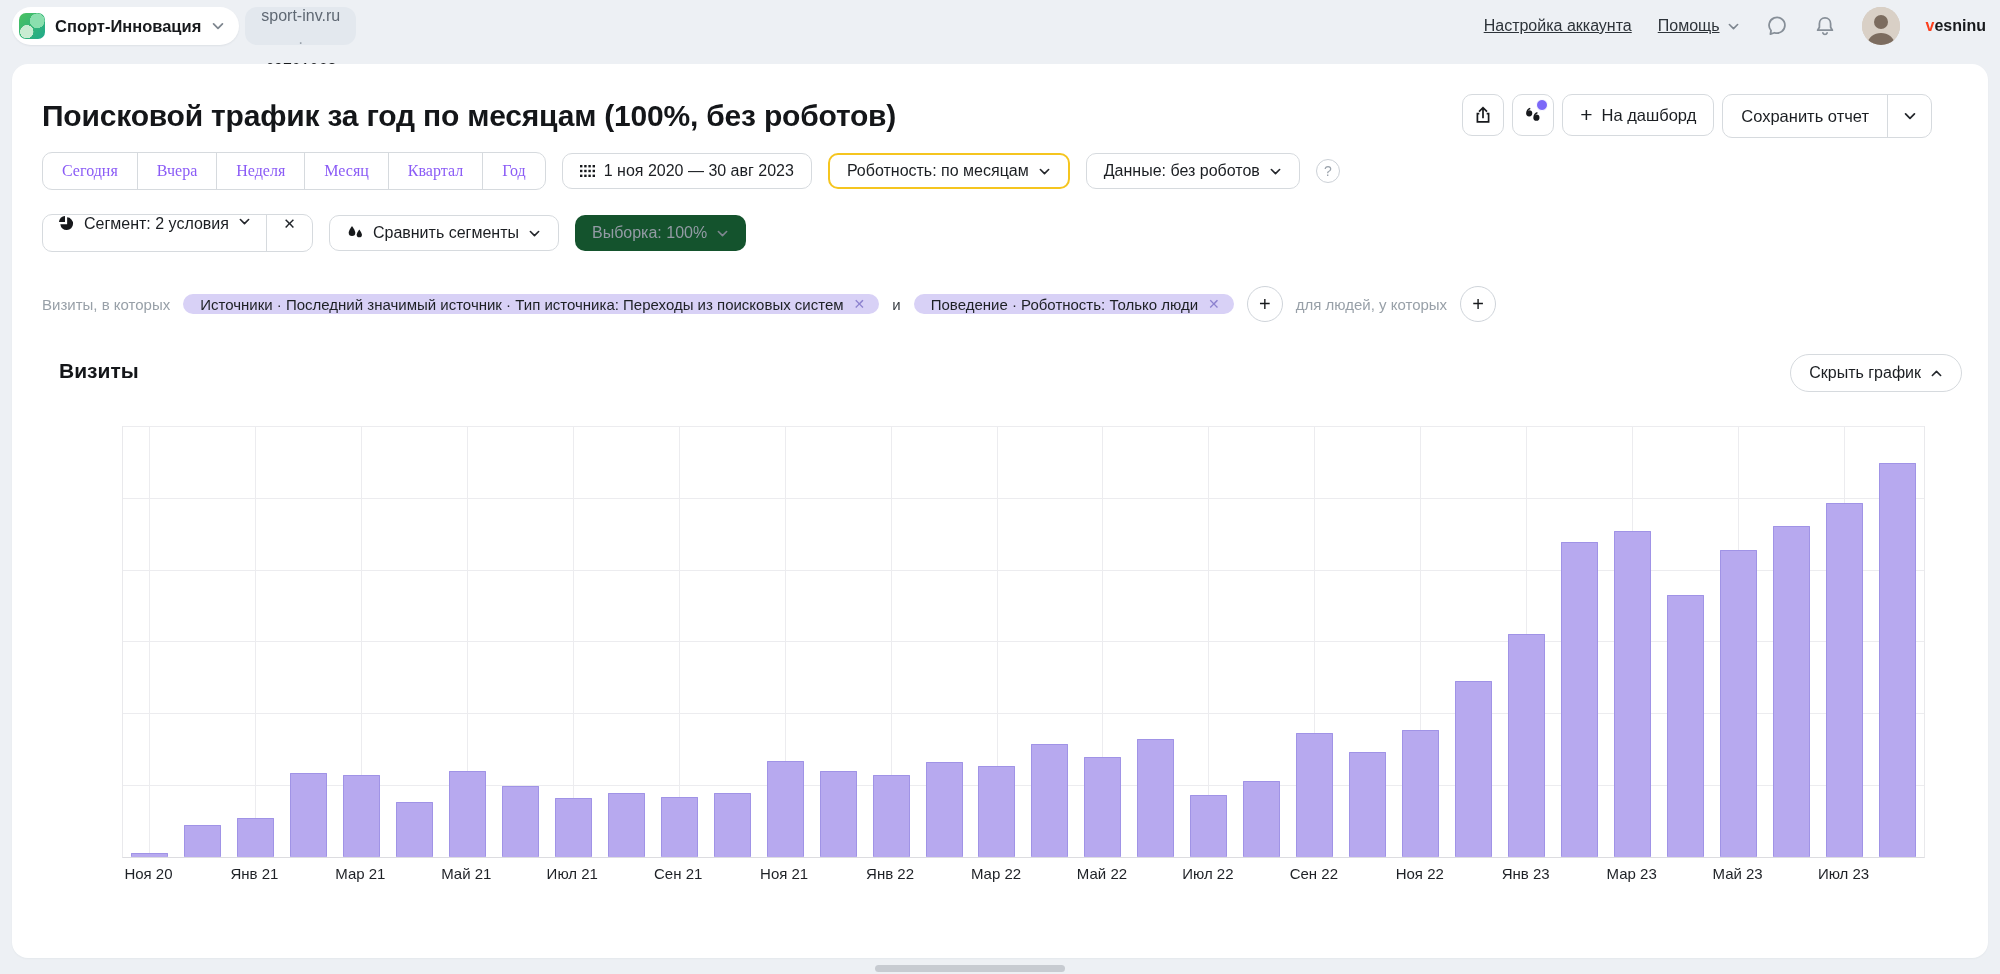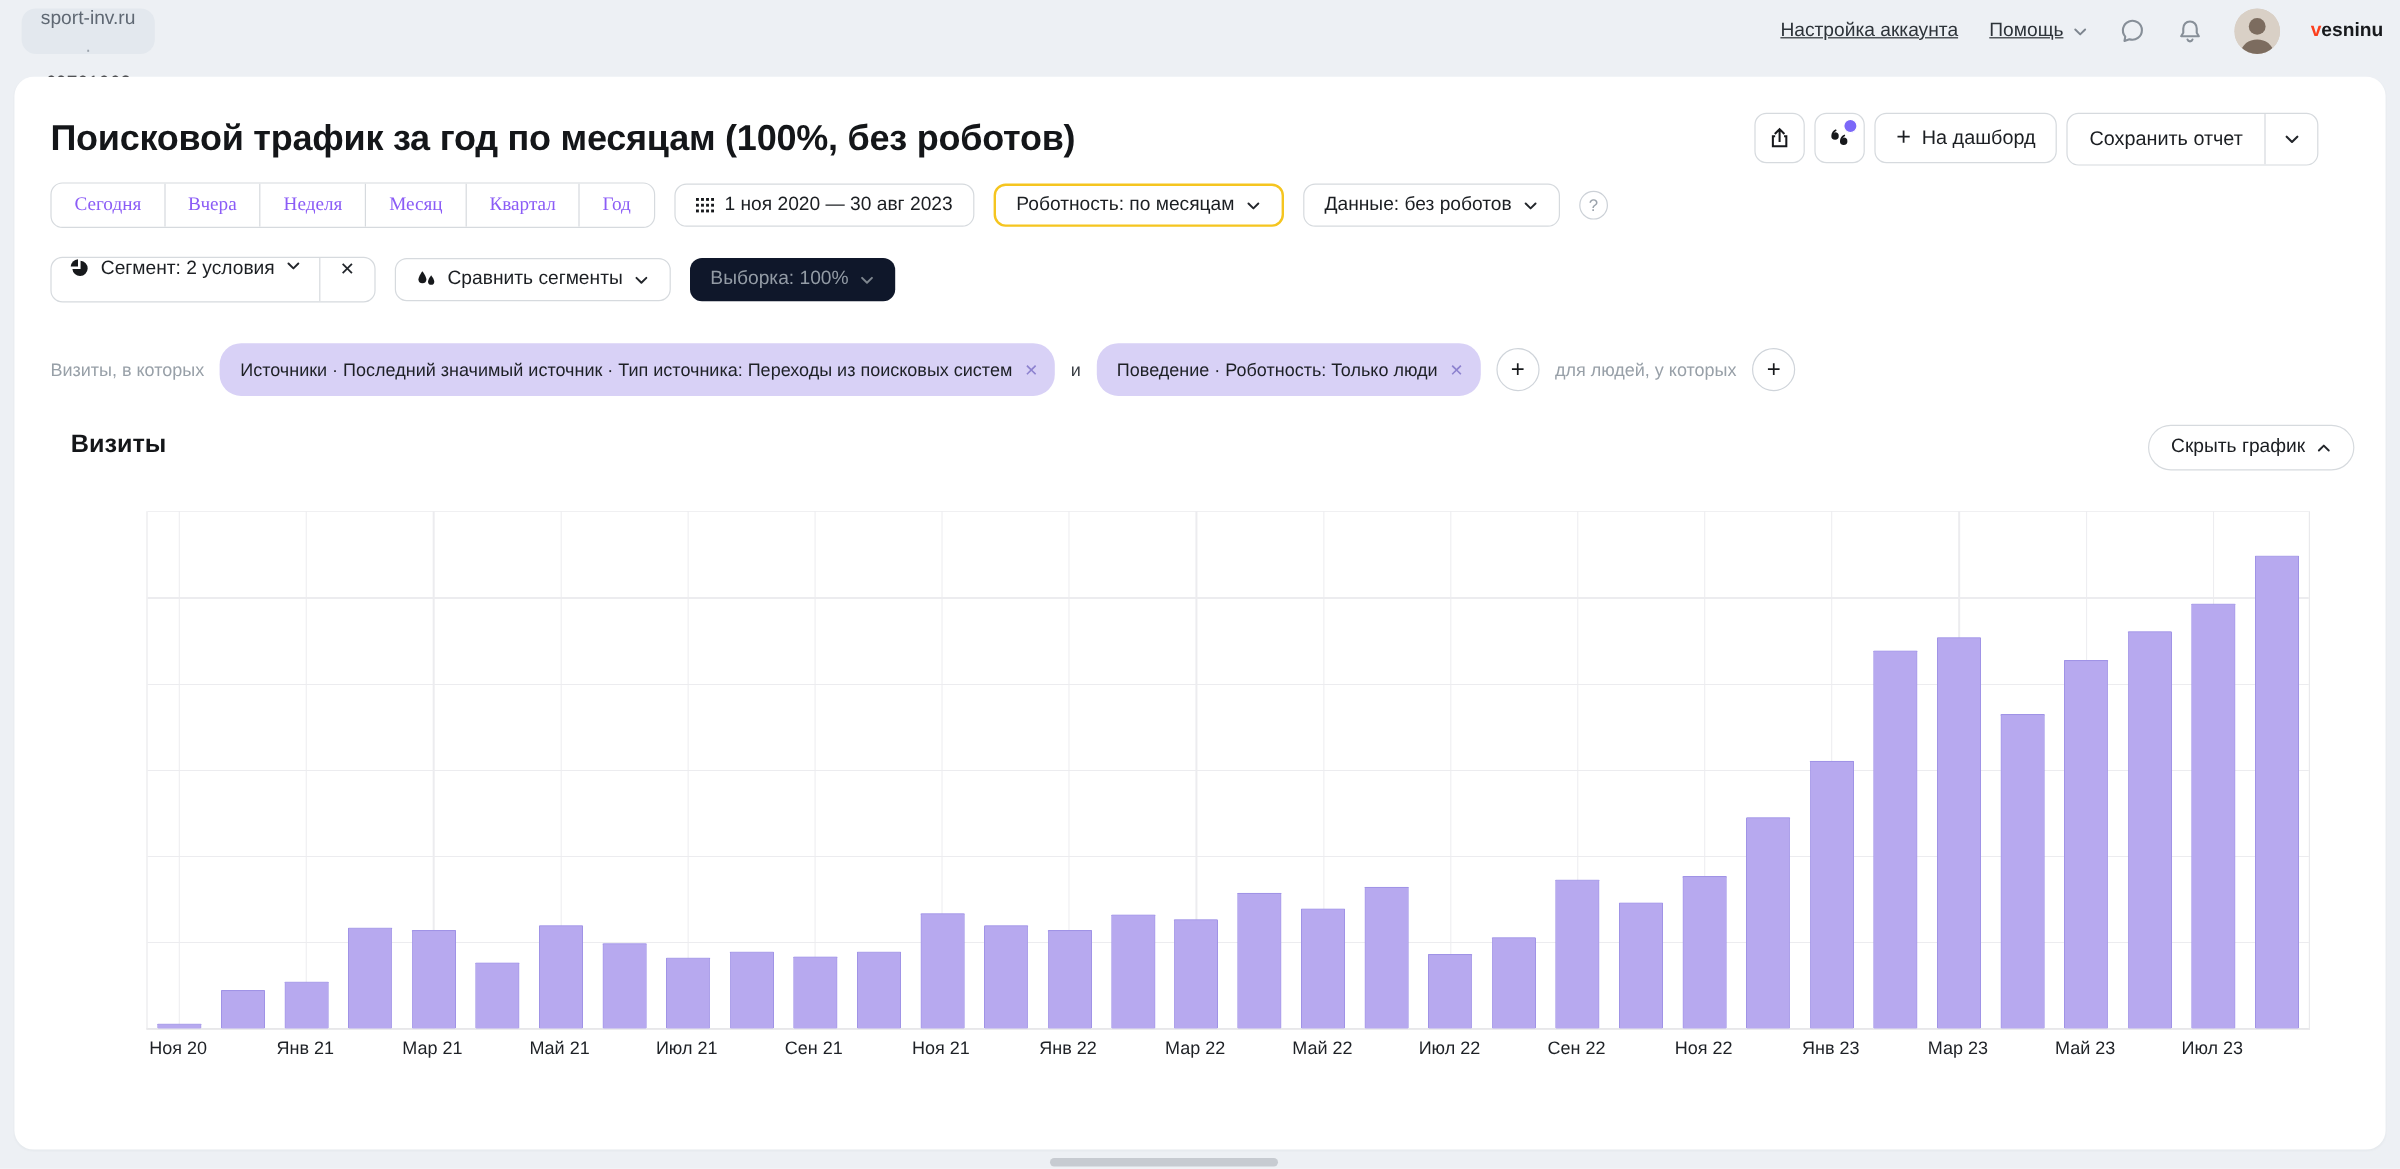--- a/index.html
+++ b/index.html
@@ -49,26 +49,26 @@
   .row1{top:88px;}
   .row2{top:150px;}
   .row .btn{height:36px;border-radius:10px;}
   .segmented{display:flex;height:36px;border:1px solid #d6dade;border-radius:10px;background:#fff;overflow:hidden;}
   .seg-btn{border:none;border-right:1px solid #d6dade;background:none;font-family:Liberation Serif, serif;font-size:16px;color:#8b5cf6;padding:0 19px;cursor:pointer;}
   .seg-btn:last-child{border-right:none;}
   .btn.yellow{border:2px solid #f5c51f;}
   .btn-group{display:flex;height:36px;border:1px solid #d6dade;border-radius:10px;background:#fff;overflow:hidden;align-items:stretch;}
   .btn-group .part{border:none;background:none;display:flex;gap:9px;padding:0 15px;font-size:16px;font-family:inherit;color:#1b1e22;cursor:pointer;}
   .btn-group .x{border-left:1px solid #d6dade;width:46px;justify-content:center;font-size:15px;color:#22262b;}
-  .btn.gray{background:#0f172a;border:none;color:#939ba5;}
+  .btn.gray{background:#14532d;border:none;color:#939ba5;}
   .qmark{width:22px;height:22px;border-radius:50%;border:1.5px solid #ccd1d7;color:#9aa2ab;font-size:14px;display:flex;align-items:center;justify-content:center;cursor:pointer;}
   
   .chips-row{position:absolute;left:30px;top:222px;display:flex;align-items:center;gap:13px;}
   .gray-label{font-size:15px;color:#98a0a8;}
-  .chip{height:44px;background:#d8d1f6;border-radius:18px;display:flex;align-items:center;gap:10px;padding:0 14px 0 17px;font-size:15px;color:#1d2025;cursor:pointer;white-space:nowrap;}
+  .chip{height:20px;background:#d8d1f6;border-radius:18px;display:flex;align-items:center;gap:10px;padding:0 14px 0 17px;font-size:15px;color:#1d2025;cursor:pointer;white-space:nowrap;}
   .chip .chip-x{color:#8d82cf;font-size:14px;cursor:pointer;}
   .and{font-size:15px;color:#3a3f45;}
   .plus-circle{width:36px;height:36px;border-radius:50%;border:1px solid #cfd4da;background:#fff;font-size:20px;color:#17191c;display:flex;align-items:center;justify-content:center;cursor:pointer;padding:0;line-height:1;}
   
   .section-head{position:absolute;left:47px;right:26px;top:290px;display:flex;align-items:flex-start;justify-content:space-between;}
   .section-title{margin:0;font-size:21px;font-weight:700;color:#141619;line-height:26px;padding-top:4px;}
   .hide-pill{height:38px;border:1px solid #d6dade;border-radius:19px;background:#fff;display:flex;align-items:center;gap:9px;padding:0 18px;font-size:16px;color:#1b1e22;cursor:pointer;font-family:inherit;}
   
   .plot{position:absolute;left:110px;top:362px;width:1801px;height:431px;box-sizing:content-box;
     border-left:1px solid #e9e9ec;border-right:1px solid #e9e9ec;border-bottom:1px solid #dcdce0;
@@ -82,20 +82,27 @@
   .xaxis{position:absolute;left:110px;top:801px;width:1801px;height:22px;}
   .tick{position:absolute;transform:translateX(-50%);font-size:15px;color:#1e2126;white-space:nowrap;}
   
   .hthumb{position:absolute;left:875px;top:965px;width:190px;height:7px;border-radius:4px;background:#c7cbd1;cursor:pointer;}
   svg{display:block;}
 </style>
 </head>
 <body>
 
 <div class="topbar">
+  <div class="project-pill">
+    <span class="app-icon"></span>
+    <span class="project-name">Спорт-Инновация</span>
+    <svg class="chev" width="14" height="14" viewBox="0 0 12 12">
+        <path d="M2.2 4.2l3.8 3.8 3.8-3.8" fill="none" stroke="currentColor" stroke-width="1.5" stroke-linecap="round" stroke-linejoin="round"></path>
+      </svg>
+  </div>
   <div class="counter-pill">
     <span class="site">sport-inv.ru</span>
     <span class="dot">·</span>
     <span class="cid">69701062</span>
   </div>
   <div class="top-right">
     <span class="top-link">Настройка аккаунта</span>
     <span class="help-wrap">
       <span class="top-link">Помощь</span>
       <svg class="chev" width="13" height="13" viewBox="0 0 12 12">

